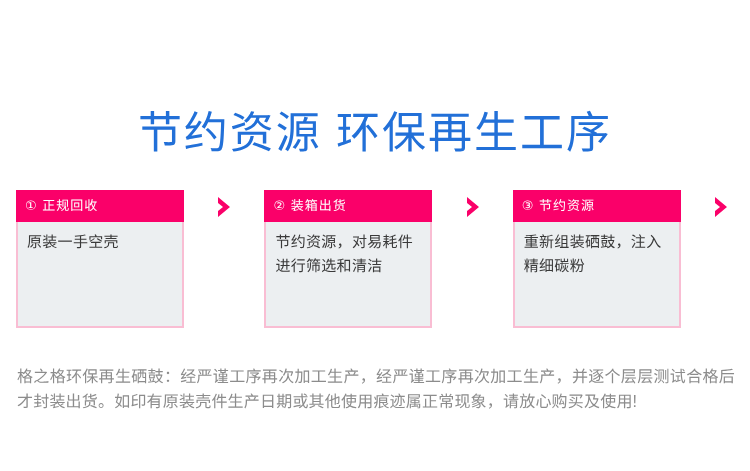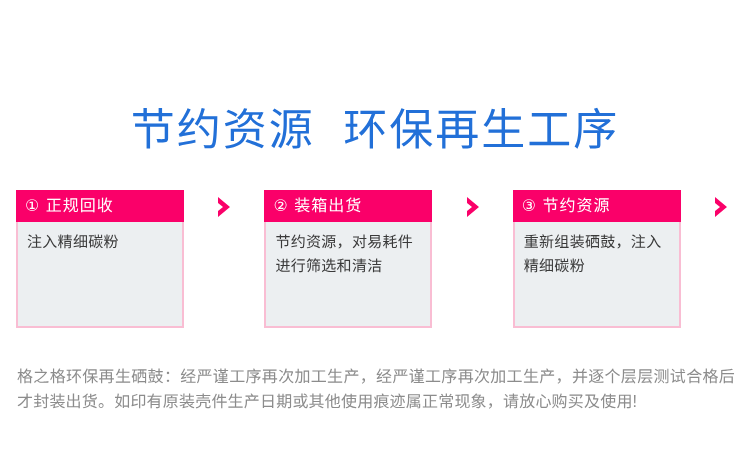--- a/index.html
+++ b/index.html
@@ -23,21 +23,20 @@
     box-sizing: border-box;
   }
 
   
   .title-wrap {
     position: absolute;
     left: 0;
     top: 78px;
     width: 750px;
     text-align: center;
-    font-family: Liberation Mono, monospace;
   }
   .title {
     display: inline-block;
     color: #2270d8;
     font-size: 44px;
     line-height: 52px;
     letter-spacing: 2px;
     font-weight: 400;
     white-space: nowrap;
   }
@@ -62,21 +61,21 @@
     border: 2px solid #f9bdd3;
     border-top: none;
     background: #eceff1;
   }
 
   .step-header {
     background: #fa0069;
     color: #ffffff;
     height: 32px;
     line-height: 32px;
-    font-size: 16px;
+    font-size: 13px;
     padding-left: 9px;
     letter-spacing: 1px;
     box-sizing: border-box;
     margin: -0px -2px 0 -2px;
     white-space: nowrap;
     overflow: hidden;
   }
 
   .step-body {
     flex: 1;
@@ -121,21 +120,21 @@
 <div class="page">
 
   <div class="title-wrap">
     <h1 class="title">节约资源 环保再生工序</h1>
   </div>
 
   <div class="steps">
 
     <div class="step">
       <div class="step-header">① 正规回收</div>
-      <div class="step-body">注入精细碳粉</div>
+      <div class="step-body">原装一手空壳</div>
     </div>
 
     <div class="chev">
       <svg width="16" height="24" viewBox="0 0 16 24" aria-hidden="true">
         <path d="M2 2 L14 12 L2 22 L2 16 L7 12 L2 8 Z" fill="currentColor"></path>
       </svg>
     </div>
 
     <div class="step">
       <div class="step-header">② 装箱出货</div>

